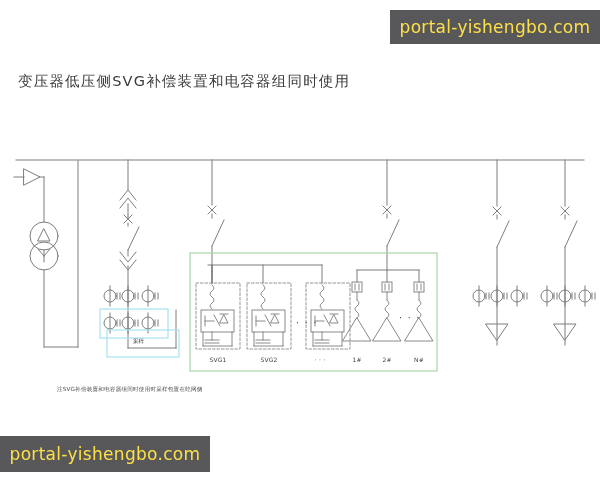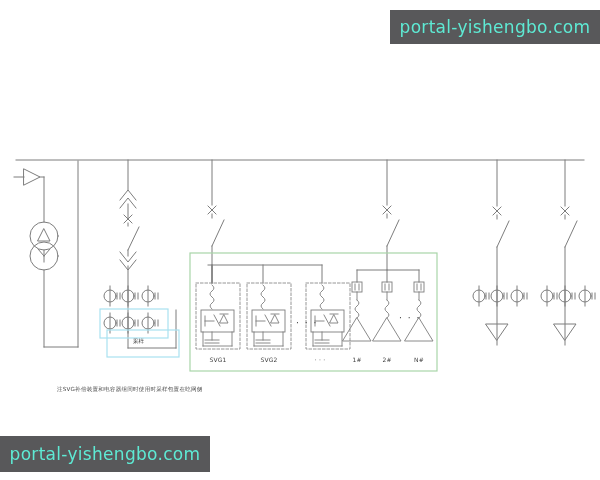--- a/index.html
+++ b/index.html
@@ -8,21 +8,21 @@
     font-family:"DejaVu Sans","Liberation Sans",sans-serif;
     background:#ffffff;
   }
   #diagram-root{position:absolute;left:0;top:0;width:600px;height:480px;}
   svg.sld{position:absolute;left:0;top:0;width:600px;height:480px;}
 
   
   .watermark{
     position:absolute;
     background:#58585a;
-    color:#5eead4;
+    color:#fde047;
     font-family:"DejaVu Sans","Liberation Sans",sans-serif;
     letter-spacing:0.3px;
     display:flex;align-items:center;justify-content:center;
     white-space:nowrap;
   }
   #wm-top{right:0;top:10px;width:210px;height:34px;font-size:17px;}
   #wm-bottom{left:0;bottom:8px;width:210px;height:36px;font-size:17px;}
 
   
   #page-title{
@@ -315,20 +315,21 @@
           <circle cx="585" cy="296" r="6"></circle>
           <line x1="592" y1="293" x2="592" y2="299"></line>
           <line x1="595" y1="293" x2="595" y2="299"></line>
         </g>
       </g>
       <path d="M554 324 L576 324 L565 340 Z"></path>
 
     </g>
   </svg>
 
+  <div id="page-title">变压器低压侧SVG补偿装置和电容器组同时使用</div>
   <div id="figure-caption">注SVG补偿装置和电容器组同时使用时采样包置在吃网侧</div>
 
   <div class="lbl" style="left:196px;top:356px;width:44px;">SVG1</div>
   <div class="lbl" style="left:247px;top:356px;width:44px;">SVG2</div>
   <div class="lbl" style="left:298px;top:356px;width:44px;">· · ·</div>
 
   <div class="lbl" style="left:345px;top:356px;width:24px;">1#</div>
   <div class="lbl" style="left:375px;top:356px;width:24px;">2#</div>
   <div class="lbl" style="left:407px;top:356px;width:24px;">N#</div>
 

